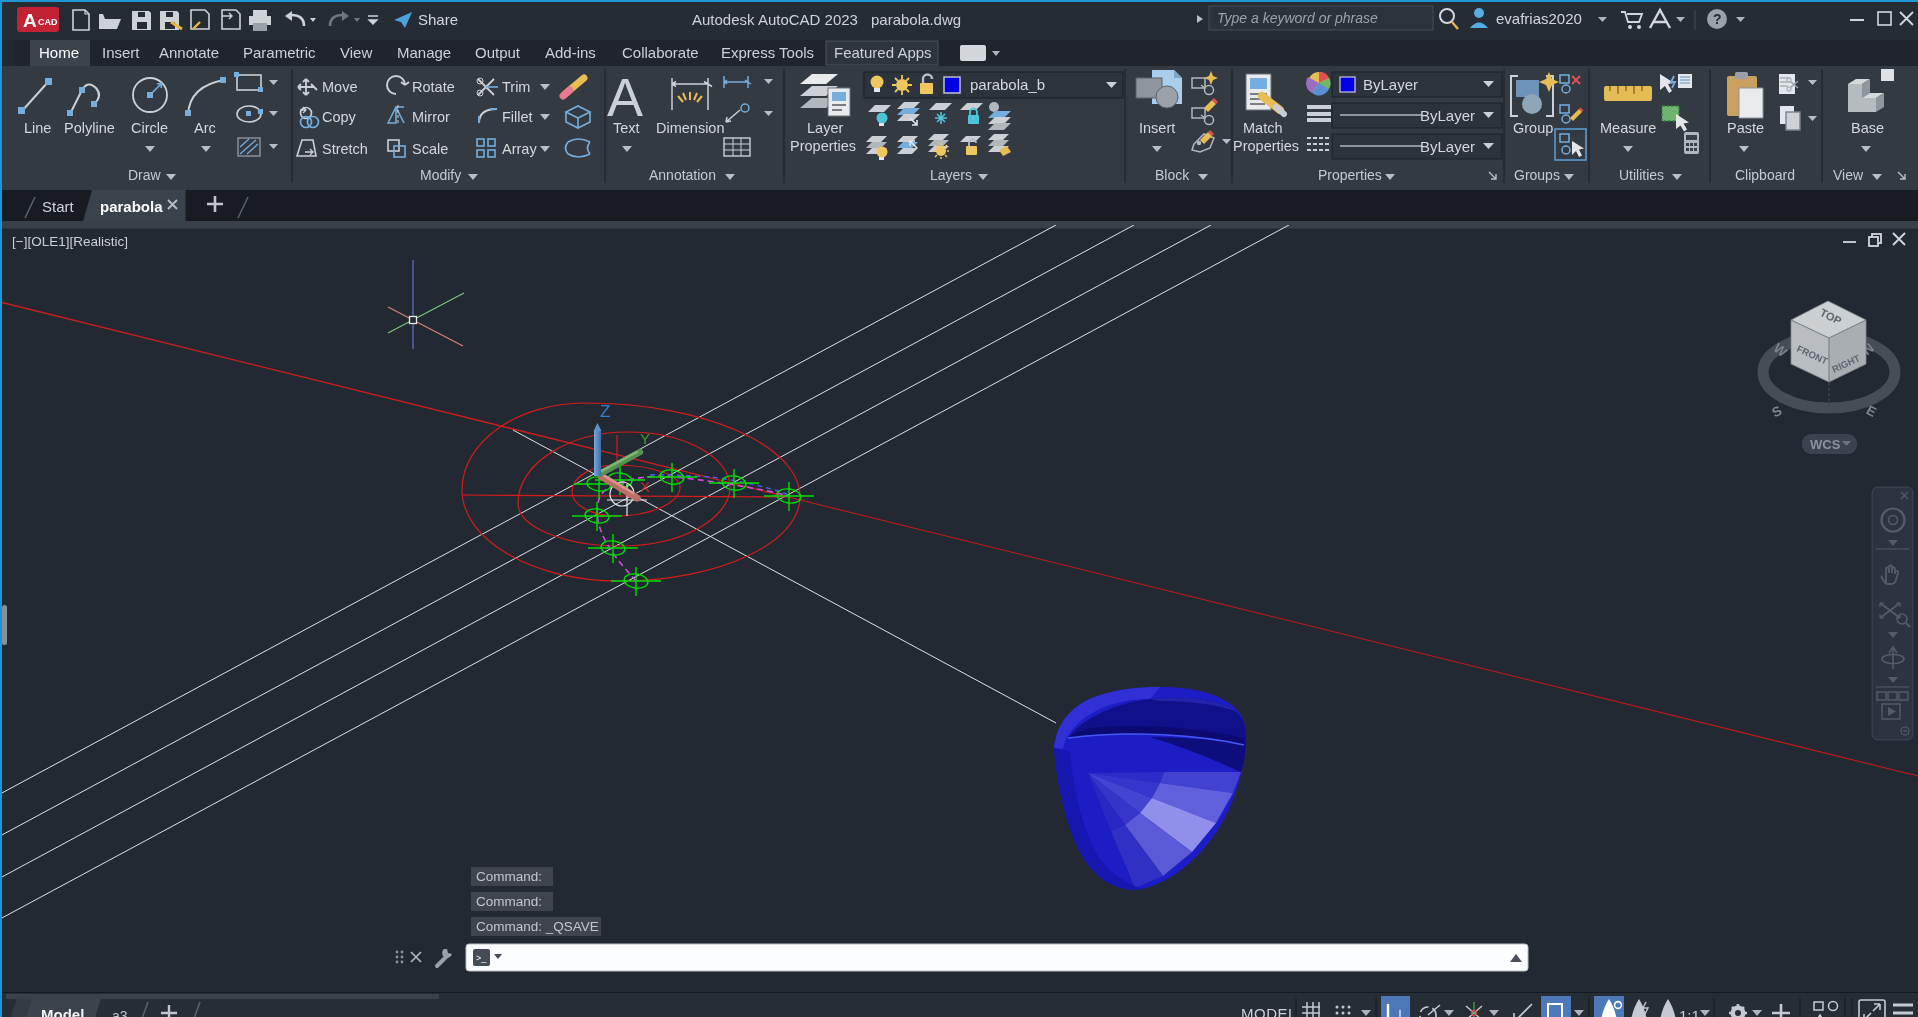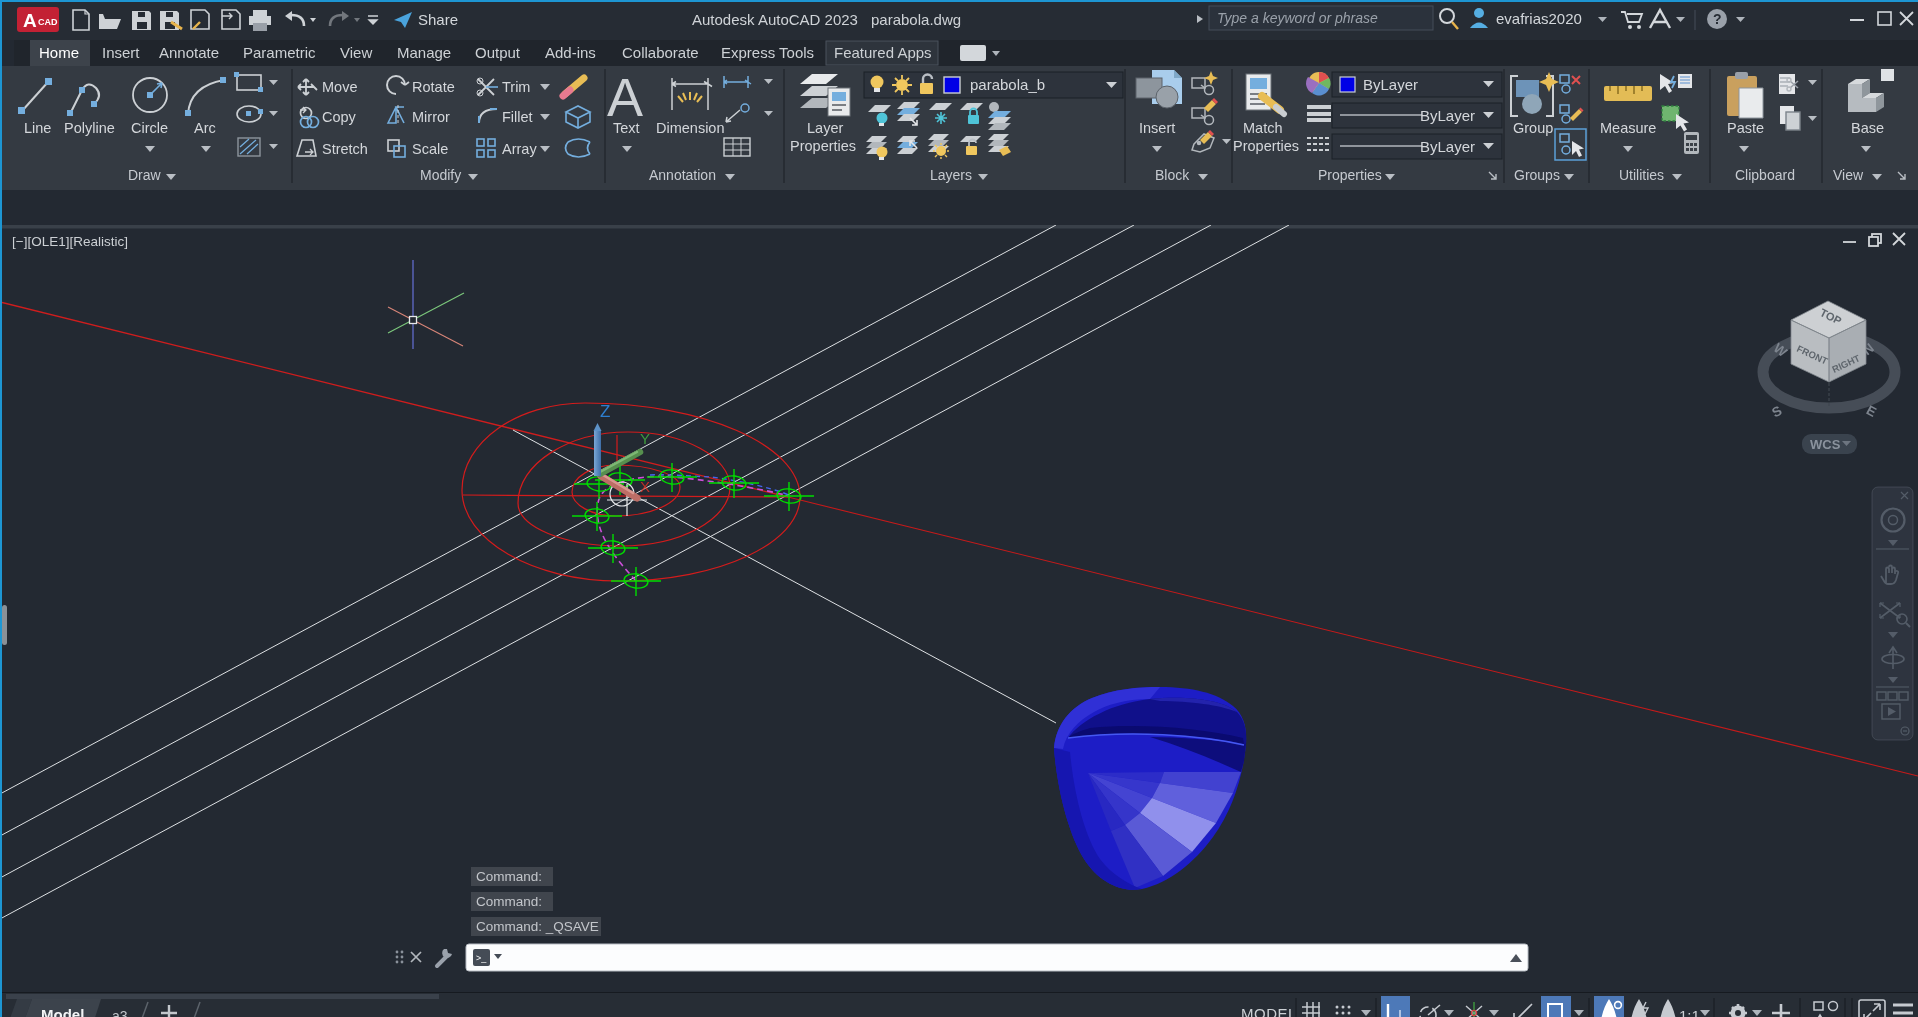--- a/index.html
+++ b/index.html
@@ -423,20 +423,33 @@
     <text x="1851" y="67">Base</text>
     <path d="M1861 80 l10 0 l-5 6 Z" fill="#b9bec4"></path>
     <text x="1833" y="114" font-size="14" fill="#c6cad0">View</text>
     <path d="M1872 108 l10 0 l-5 6 Z" fill="#b9bec4"></path>
     <path d="M1898 106 l7 7 m0 -5 v5 h-5" stroke="#b9bec4" stroke-width="1.4" fill="none"></path>
     <rect x="1881" y="3" width="13" height="12" fill="#dfe2e5"></rect>
   </g>
   </svg>
   </div>
 
+  <div class="abs" style="left:0;top:190px;width:1918px;height:35px;background:#181c22;">
+  <svg width="1918" height="35" style="position:absolute;left:0;top:0">
+    <path d="M25 28 L35 7" stroke="#5c636b" stroke-width="1.5"></path>
+    <text x="42" y="22" font-size="15" fill="#cfd3d7">Start</text>
+    <path d="M82 35 L92 0 L186 0 L186 35 Z" fill="#3a424b"></path>
+    <text x="100" y="22" font-size="15" font-weight="bold" fill="#ffffff">parabola</text>
+    <path d="M168 10 l9 9 M177 10 l-9 9" stroke="#b9bec4" stroke-width="1.8"></path>
+    <path d="M186 0 L186 35" stroke="#181c22" stroke-width="1"></path>
+    <path d="M207 14 l16 0 M215 6 l0 16" stroke="#c3c7cc" stroke-width="2.6"></path>
+    <path d="M238 28 L248 7" stroke="#5c636b" stroke-width="1.5"></path>
+    <rect x="0" y="31" width="1918" height="4" fill="#394049"></rect>
+  </svg>
+  </div>
 
   <div class="abs" style="left:0;top:225px;width:1918px;height:749px;background:#232932;" id="canvas">
   <svg width="1918" height="749" style="position:absolute;left:0;top:0">
     <defs>
       <linearGradient id="zg" x1="0" y1="0" x2="1" y2="0">
         <stop offset="0" stop-color="#7aa7d6"></stop>
             <stop offset="1" stop-color="#3e6ea8"></stop>
       </linearGradient>
     </defs>
     <rect x="0" y="0" width="1918" height="749" fill="#232932"></rect>

